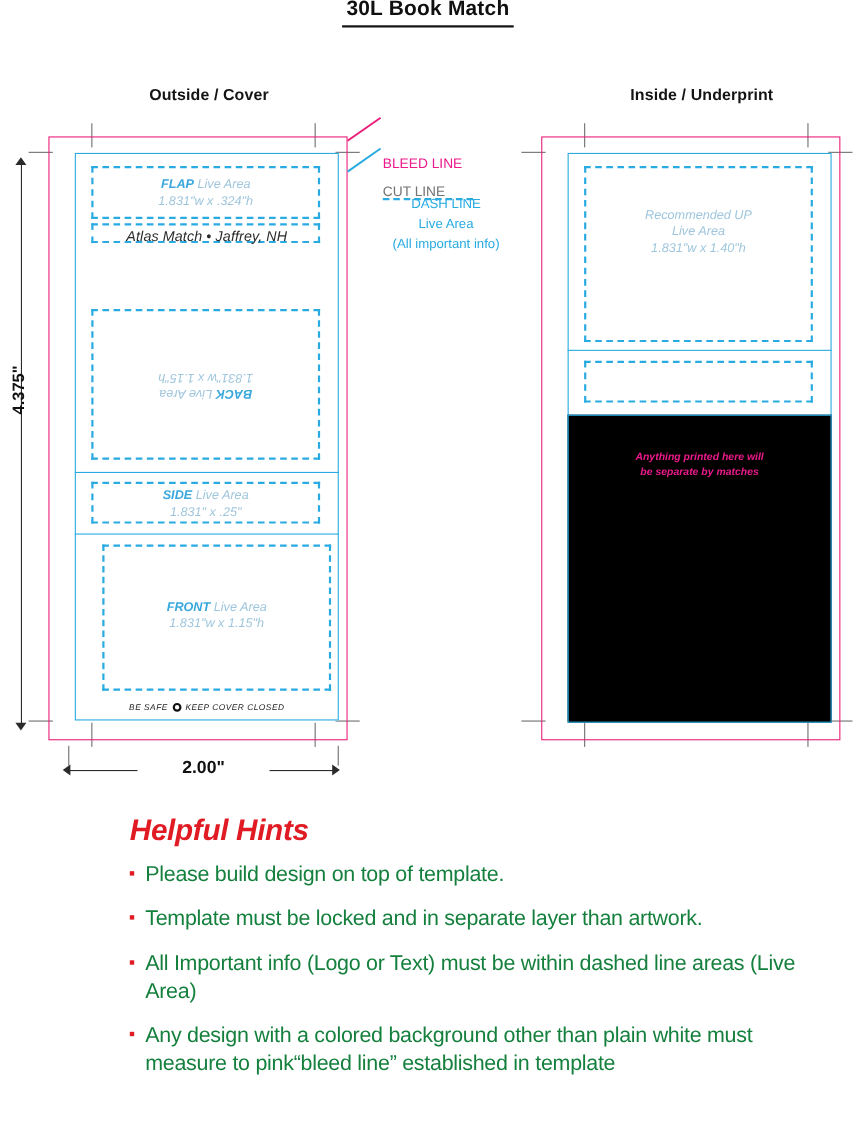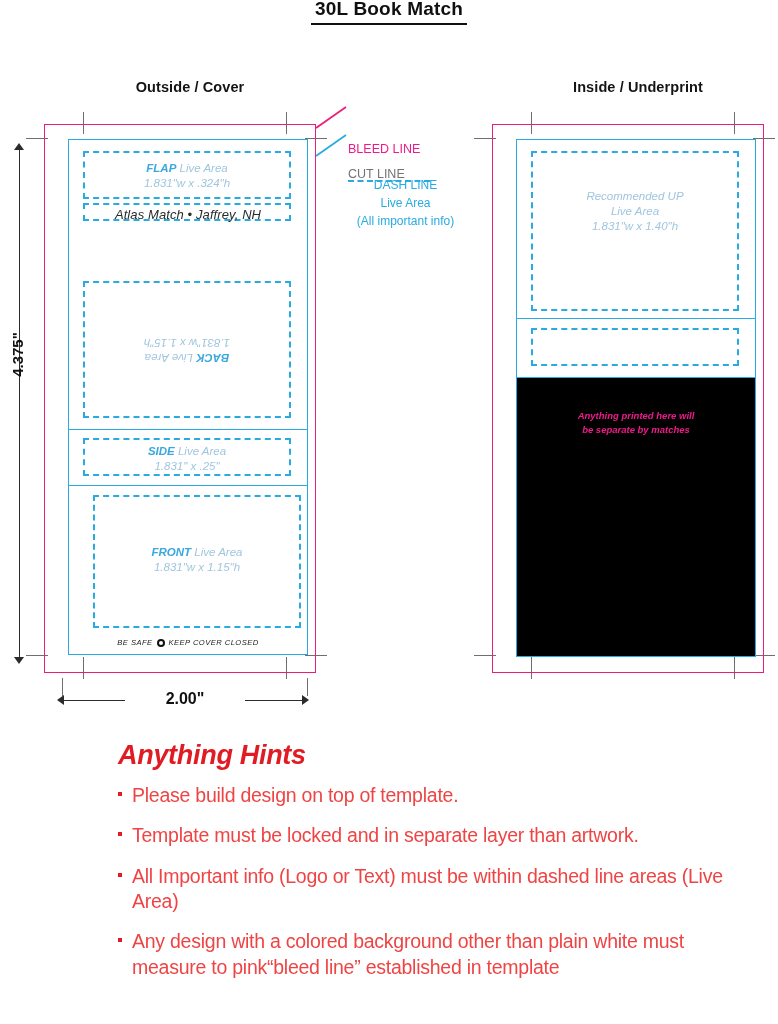--- a/index.html
+++ b/index.html
@@ -111,21 +111,21 @@
   .dimtick{position:absolute;width:0;border-left:1.2px solid #6f6f6f;}
 
   
   #hints{position:absolute;left:118px;top:740px;width:640px;}
   #hints-title{
     font-size:27px;font-weight:bold;font-style:italic;color:#e01b24;
     letter-spacing:-.3px;margin:0 0 12px 0;
   }
   .hint{
     position:relative;padding-left:14px;margin-bottom:15px;
-    font-size:19.5px;line-height:1.30;color:#ef4444;letter-spacing:-.25px;
+    font-size:19.5px;line-height:1.30;color:#15803d;letter-spacing:-.25px;
   }
   .hint .bullet{
     position:absolute;left:0;top:9px;width:4px;height:4px;background:#e01b24;
   }
 </style>
 </head>
 <body>
 
 <div class="page">
 
@@ -249,21 +249,21 @@
   <div id="dim-v-label">4.375"</div>
 
   <div class="dimtick" style="left:62px;top:678px;height:18px;"></div>
   <div class="dimtick" style="left:307px;top:678px;height:18px;"></div>
   <div class="arrow-lf"></div>
   <div id="dim-h-line"></div>
   <div class="arrow-rt"></div>
   <div id="dim-h-label">2.00"</div>
 
   <div id="hints">
-    <div id="hints-title">Anything Hints</div>
+    <div id="hints-title">Helpful Hints</div>
 
     <div class="hint">
       <span class="bullet"></span>
       <span>Please build design on top of template.</span>
     </div>
     <div class="hint">
       <span class="bullet"></span>
       <span>Template must be locked and in separate layer than artwork.</span>
     </div>
     <div class="hint">

